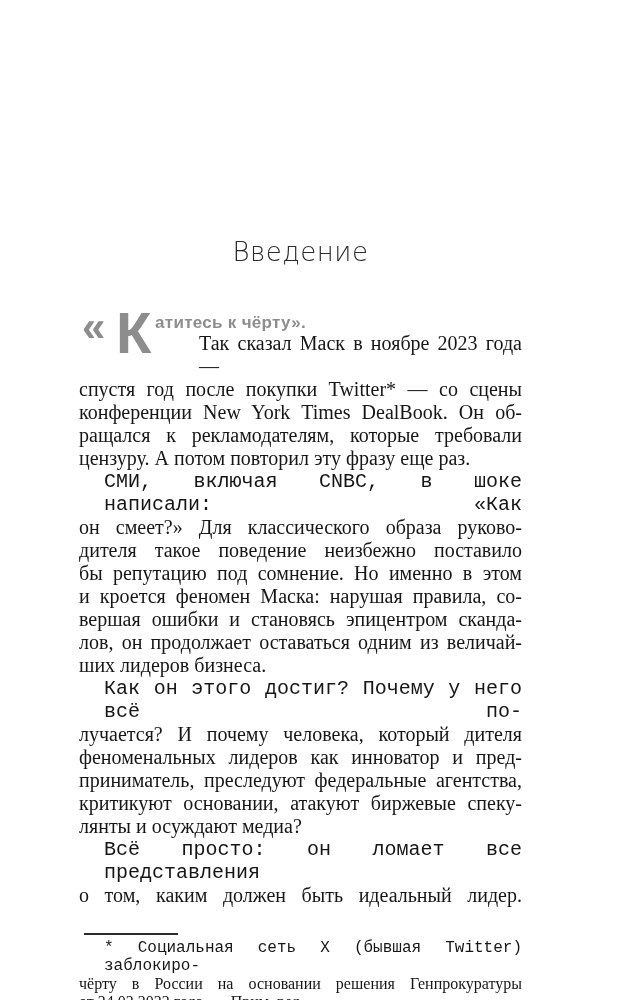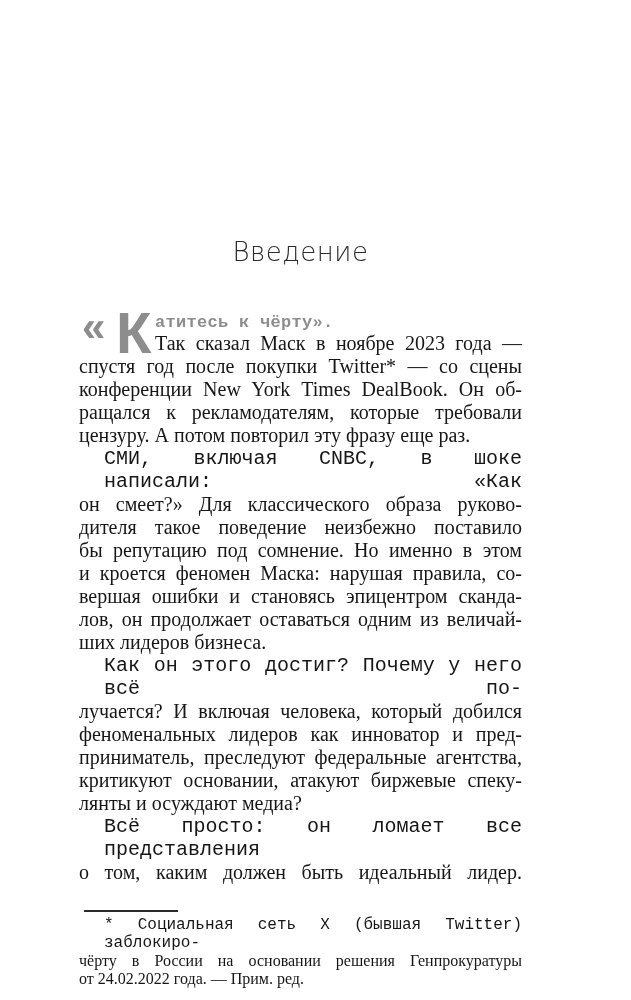--- a/index.html
+++ b/index.html
@@ -40,27 +40,27 @@
   .ln {
     line-height: 23px;
     text-align: justify;
     text-align-last: justify;
     white-space: normal;
   }
   .ln.last { text-align-last: left; }
   .ln.ind { padding-left: 25px; font-family: Liberation Mono, monospace; }
 
   .para-opening { position: relative; }
-  .ln.cut { margin-left: 76px; }
+  .ln.cut { margin-left: 120px; }
 
   .lead-phrase {
     margin-left: 76px;
     height: 18px;
     line-height: 18px;
-    font-family: Liberation Mono, monospace;
+    font-family: Liberation Sans, sans-serif;
     font-weight: bold;
     font-size: 17px;
     letter-spacing: 0.3px;
     color: #8d8d8d;
   }
 
   .dc-quote {
     position: absolute;
     left: 3px;
     top: -8px;
@@ -121,21 +121,21 @@
       <div class="ln">дителя такое поведение неизбежно поставило</div>
       <div class="ln">бы репутацию под сомнение. Но именно в этом</div>
       <div class="ln">и кроется феномен Маска: нарушая правила, со-</div>
       <div class="ln">вершая ошибки и становясь эпицентром сканда-</div>
       <div class="ln">лов, он продолжает оставаться одним из величай-</div>
       <div class="ln last">ших лидеров бизнеса.</div>
     </div>
 
     <div class="para">
       <div class="ln ind">Как он этого достиг? Почему у него всё по-</div>
-      <div class="ln">лучается? И включая человека, который добился</div>
+      <div class="ln">лучается? И почему человека, который дителя</div>
       <div class="ln">феноменальных лидеров как инноватор и пред-</div>
       <div class="ln">приниматель, преследуют федеральные агентства,</div>
       <div class="ln">критикуют основании, атакуют биржевые спеку-</div>
       <div class="ln last">лянты и осуждают медиа?</div>
     </div>
 
     <div class="para">
       <div class="ln ind">Всё просто: он ломает все представления</div>
       <div class="ln">о том, каким должен быть идеальный лидер.</div>
     </div>

